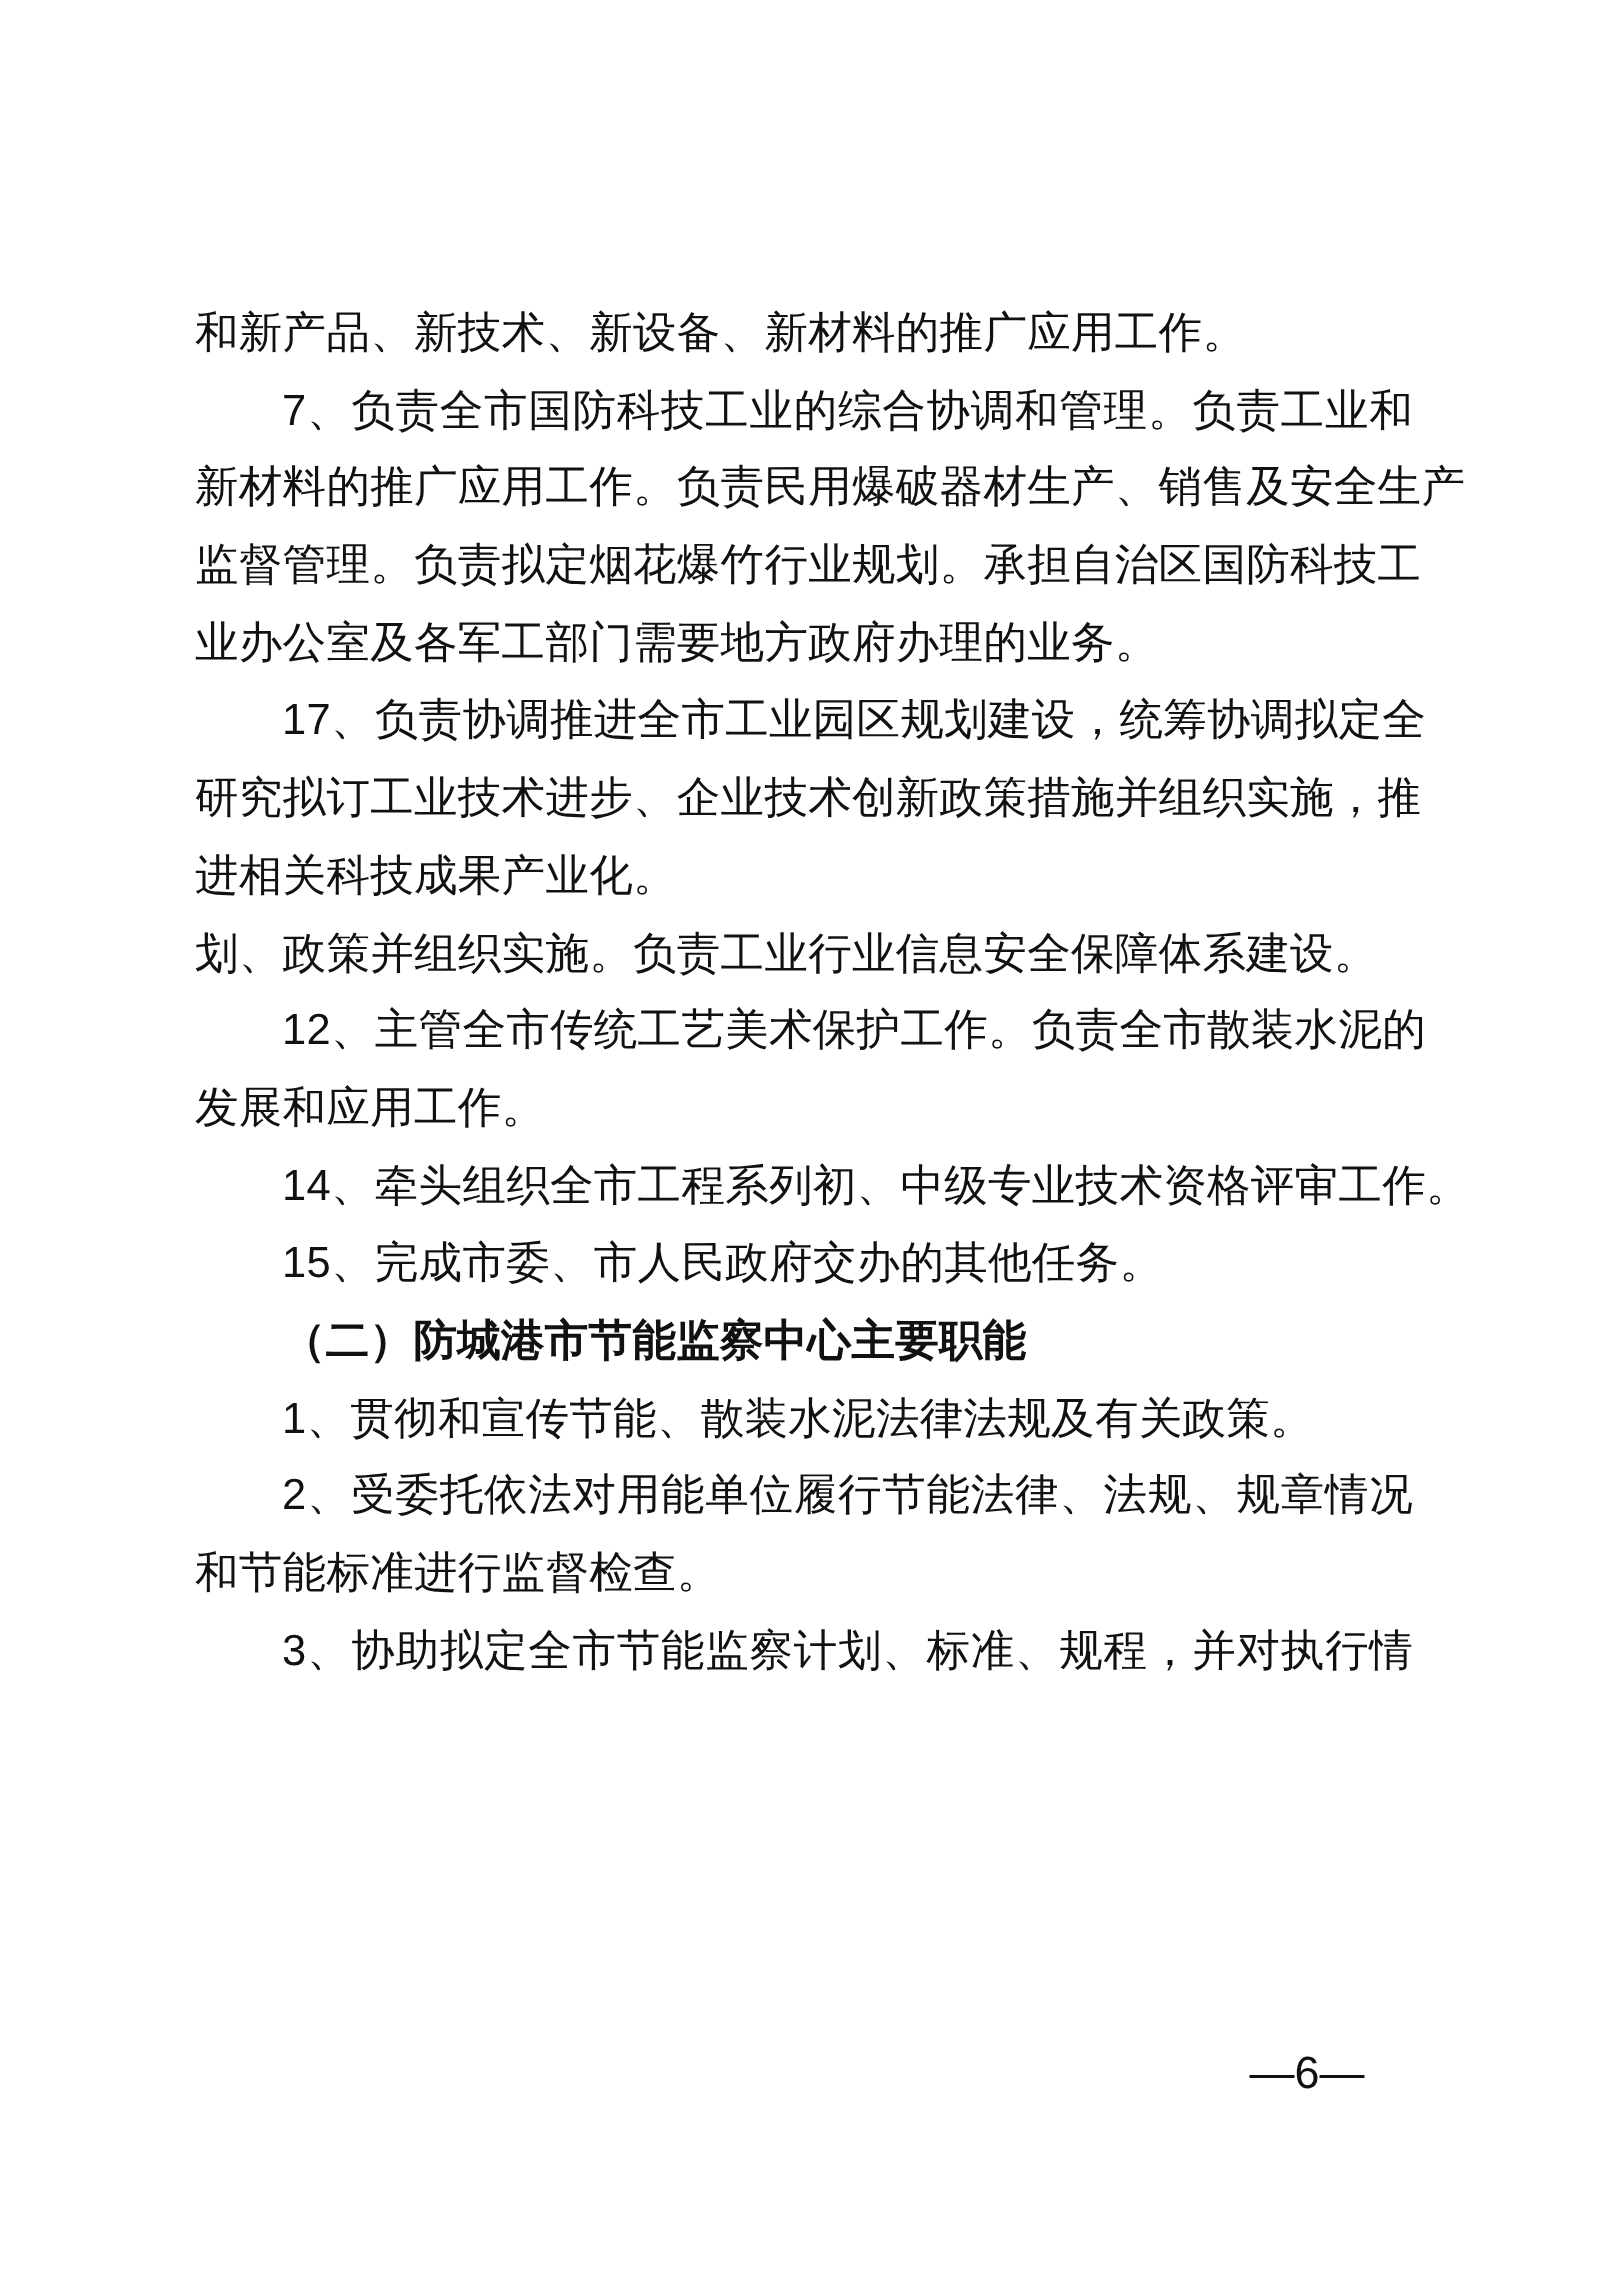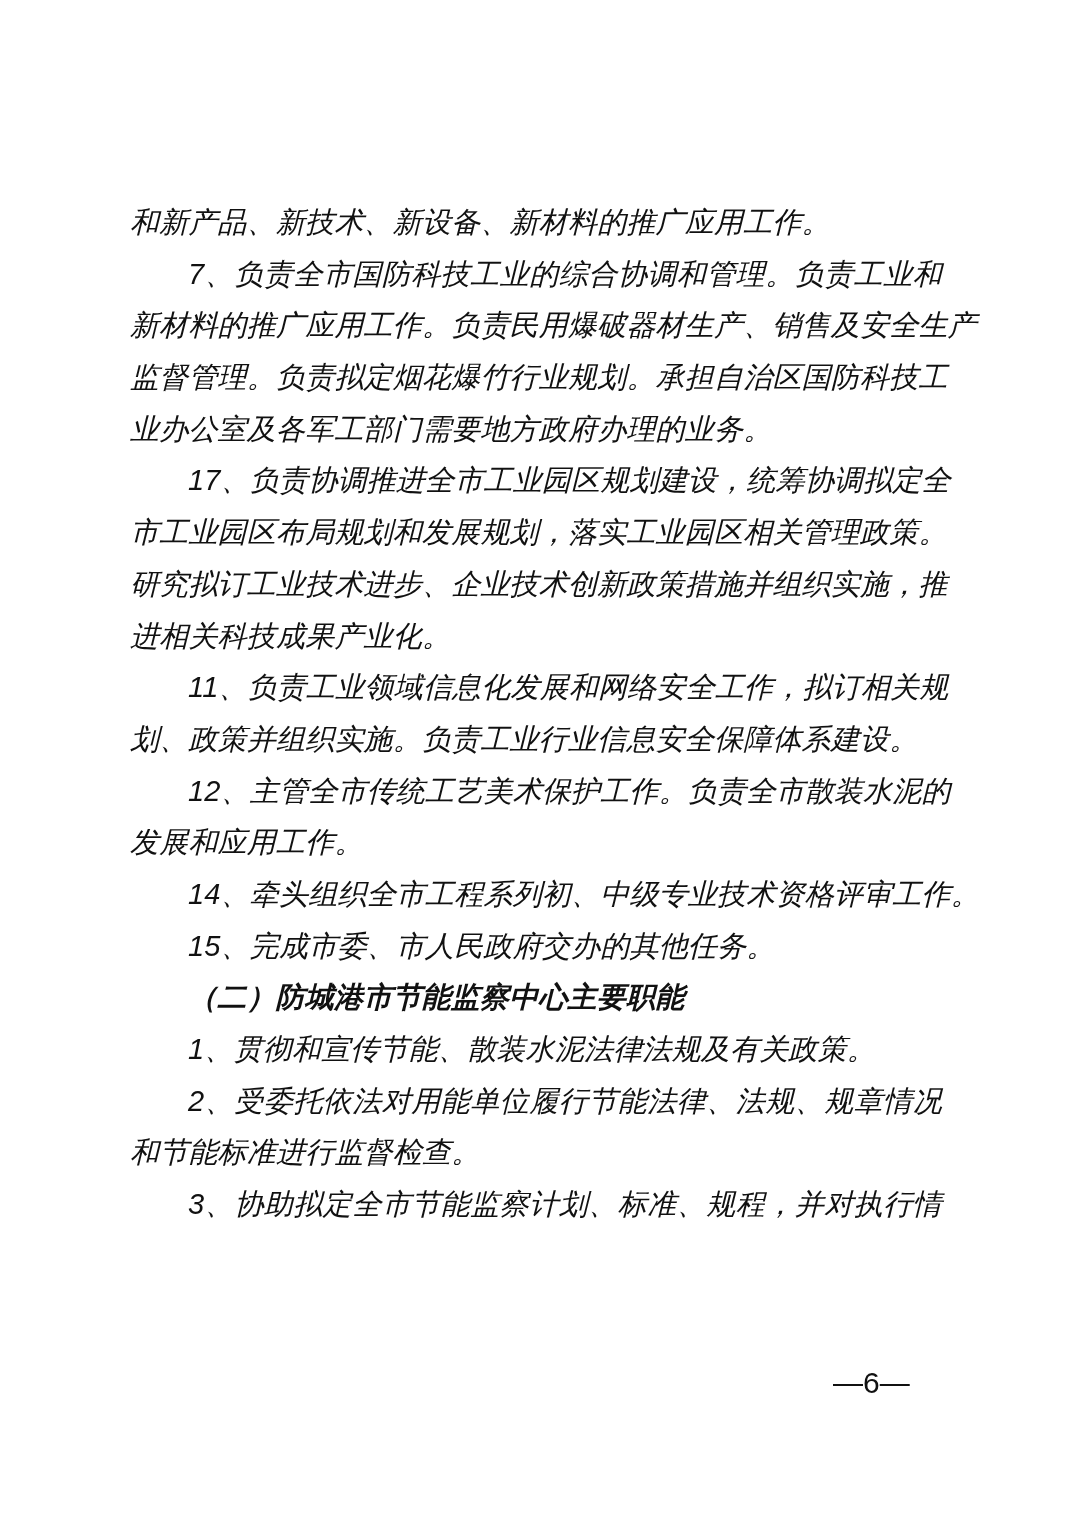--- a/index.html
+++ b/index.html
@@ -14,21 +14,20 @@
     background: #ffffff;
     font-family: "Liberation Sans", sans-serif;
     color: #111111;
     overflow: hidden;
   }
   .content {
     position: absolute;
     left: 130px;
     top: 197px;
     width: 812px;
-    font-style: italic;
   }
   .line {
     font-size: 29px;
     line-height: 51.7px;
     height: 51.7px;
     white-space: nowrap;
     text-align: justify;
     letter-spacing: 0.2px;
   }
   .line.j {
@@ -54,24 +53,22 @@
 <body>
 
 <div class="page">
   <div class="content">
       <div class="line">和新产品、新技术、新设备、新材料的推广应用工作。</div>
       <div class="line j ind">7、负责全市国防科技工业的综合协调和管理。负责工业和</div>
       <div class="line j">新材料的推广应用工作。负责民用爆破器材生产、销售及安全生产</div>
       <div class="line j">监督管理。负责拟定烟花爆竹行业规划。承担自治区国防科技工</div>
       <div class="line">业办公室及各军工部门需要地方政府办理的业务。</div>
       <div class="line j ind">17、负责协调推进全市工业园区规划建设，统筹协调拟定全</div>
-      <div class="line j">市工业园区布局规划和发展规划，落实工业园区相关管理政策。</div>
       <div class="line j">研究拟订工业技术进步、企业技术创新政策措施并组织实施，推</div>
       <div class="line">进相关科技成果产业化。</div>
-      <div class="line j ind">11、负责工业领域信息化发展和网络安全工作，拟订相关规</div>
       <div class="line">划、政策并组织实施。负责工业行业信息安全保障体系建设。</div>
       <div class="line j ind">12、主管全市传统工艺美术保护工作。负责全市散装水泥的</div>
       <div class="line">发展和应用工作。</div>
       <div class="line ind">14、牵头组织全市工程系列初、中级专业技术资格评审工作。</div>
       <div class="line ind">15、完成市委、市人民政府交办的其他任务。</div>
       <div class="line ind b">（二）防城港市节能监察中心主要职能</div>
       <div class="line ind">1、贯彻和宣传节能、散装水泥法律法规及有关政策。</div>
       <div class="line j ind">2、受委托依法对用能单位履行节能法律、法规、规章情况</div>
       <div class="line">和节能标准进行监督检查。</div>
       <div class="line j ind">3、协助拟定全市节能监察计划、标准、规程，并对执行情</div>

